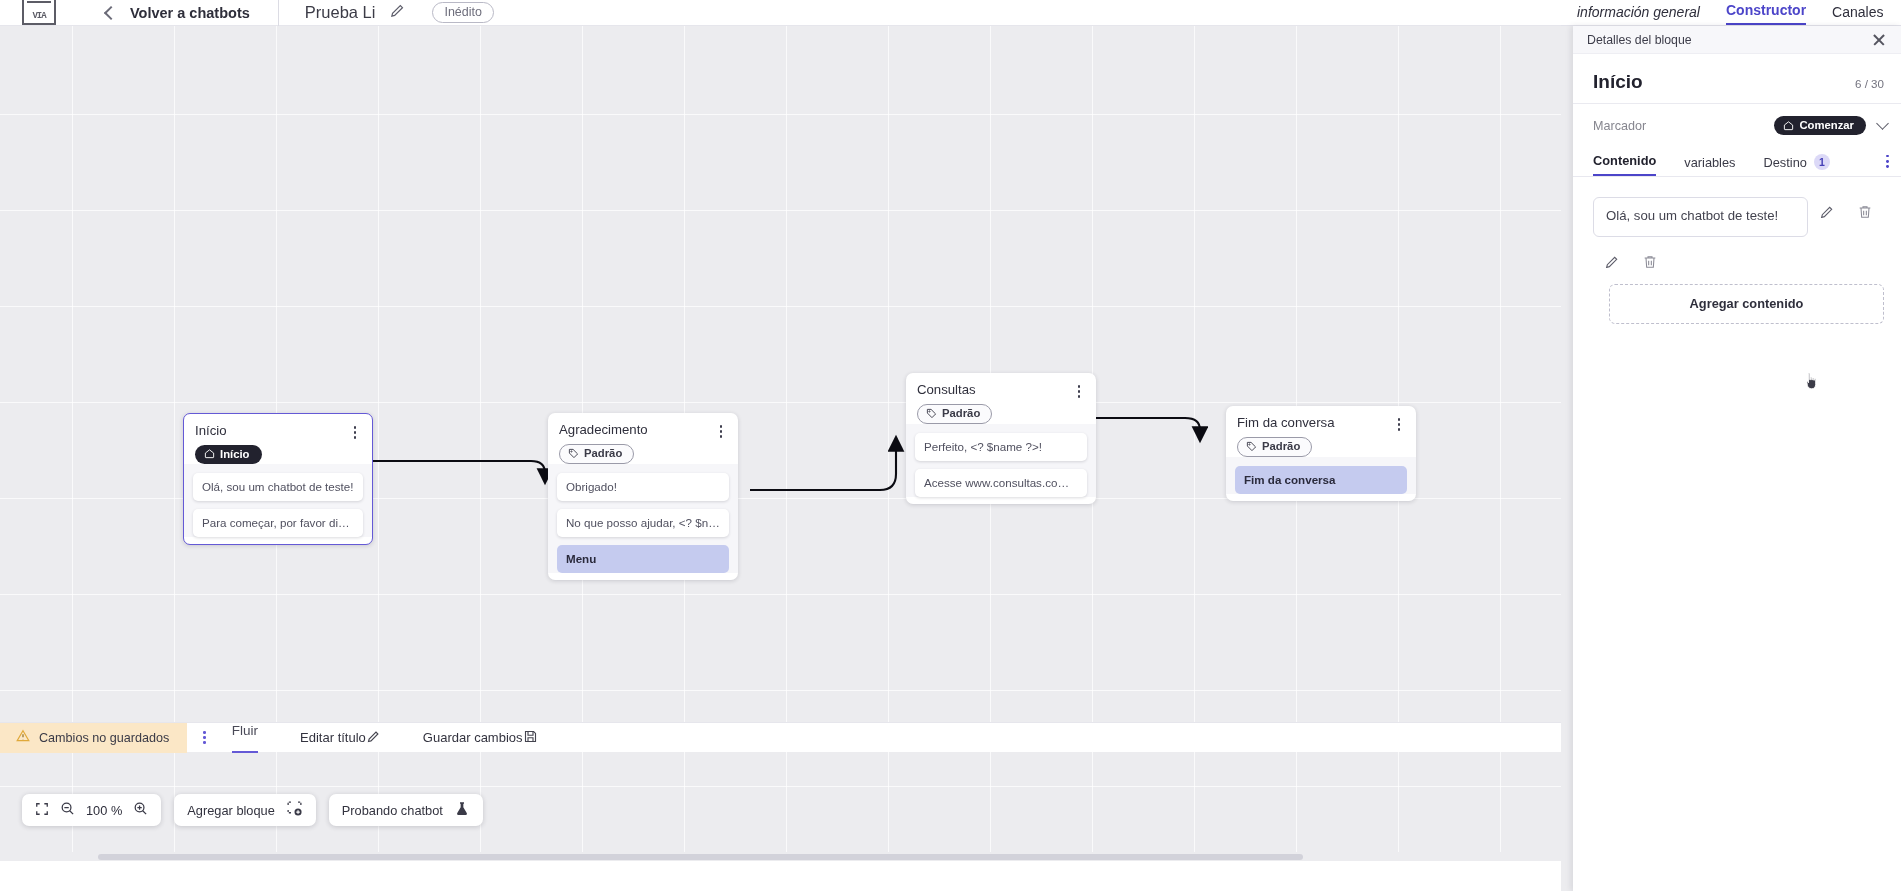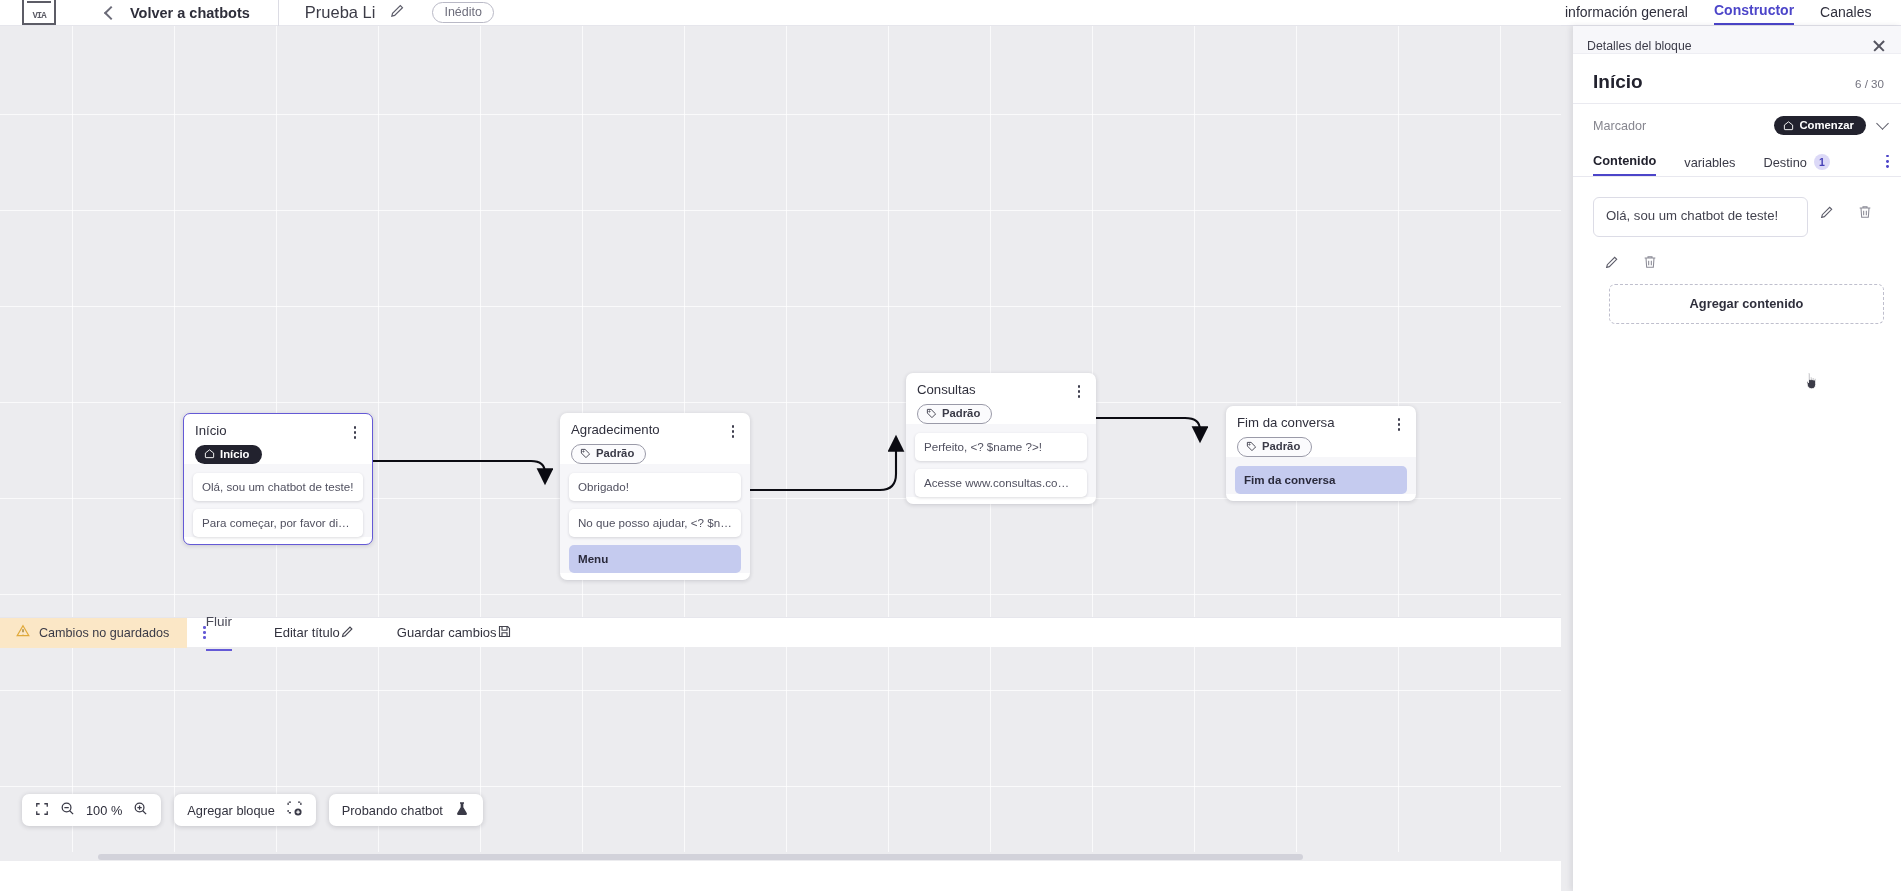--- a/index.html
+++ b/index.html
@@ -2,21 +2,21 @@
 <html><head>
 <meta charset="utf-8">
 <style>
   * { box-sizing: border-box; margin: 0; padding: 0; }
   html, body {
     width: 1901px; height: 891px;
     font-family: "Liberation Sans", sans-serif;
     background: #ffffff;
     overflow: hidden;
   }
-  #app { position: relative; width: 1901px; height: 647px; }
+  #app { position: relative; width: 1901px; height: 752px; }
 
   
   .topbar {
     position: absolute; left: 0; top: 0; width: 1561px; height: 26px;
     background: #ffffff; display: flex; align-items: center;
     border-bottom: 1px solid #e6e6ec;
   }
   .logo-box {
     width: 34px; height: 30px; margin-left: 22px; margin-top: -6px;
     border: 2px solid #5c5c66; display: flex; align-items: flex-end;
@@ -125,48 +125,48 @@
     position: absolute; left: 0; bottom: 0; width: 1561px; height: 30px;
     background: #ffffff; display: flex; align-items: center; border-top: 1px solid #e6e6ec;
   }
   .unsaved {
     height: 30px; background: #fbe7c6; display: flex; align-items: center;
     gap: 9px; padding: 0 18px 0 16px; font-size: 12.6px; color: #3a3a46; white-space: nowrap;
   }
   .sb-kebab { margin-left: 16px; display: flex; flex-direction: column; gap: 2.5px; cursor: pointer; }
   .sb-kebab i { width: 2.6px; height: 2.6px; border-radius: 50%; background: #6459d6; display: block; }
   .sb-tab {
-    font-size: 13.5px; color: #4a4a58; padding-bottom: 20px;
+    margin-left: 26px; font-size: 13.5px; color: #4a4a58; padding-bottom: 13px;
     border-bottom: 2.5px solid #6459d6; cursor: pointer; white-space: nowrap;
   }
   .sb-item {
     margin-left: 42px; font-size: 13px; color: #33333f; display: flex;
     align-items: center; cursor: pointer; white-space: nowrap;
   }
 
   
   .right-wrap { position: absolute; left: 1561px; top: 0; width: 340px; height: 891px; background: #fff; }
   .right-tabs {
     height: 26px; display: flex; align-items: flex-end; gap: 0;
     border-bottom: 1px solid #e2e2ea; background: #fff;
   }
   .rtab {
     font-size: 14px; color: #2f2f3c; padding: 0 0 5px 0; margin-right: 26px;
     cursor: pointer; white-space: nowrap;
   }
-  .rtab:first-child { margin-left: 4px; }
+  .rtab:first-child { margin-left: 16px; font-style: italic; }
   .rtab.active { color: #4c45c9; font-weight: 700; border-bottom: 2.5px solid #4c45c9; }
 
   .panel-strip { position: absolute; left: 0; top: 26px; width: 12px; height: 865px; background: #ececef; }
   .panel {
     position: absolute; left: 12px; top: 26px; width: 328px; height: 865px;
     background: #ffffff; box-shadow: -2px 0 6px rgba(30,30,50,.10);
   }
   .panel-head {
-    height: 28px; background: #f7f7fa; display: flex; align-items: flex-end;
+    height: 28px; background: #f7f7fa; display: flex; align-items: center;
     padding: 0 14px; border-bottom: 1px solid #eeeef3;
   }
   .panel-head-title { font-size: 12.3px; color: #3d3d4a; flex: 1; }
   .close-x { width: 16px; height: 16px; position: relative; cursor: pointer; }
   .close-x::before, .close-x::after {
     content: ""; position: absolute; left: 1px; top: 7.5px; width: 14px; height: 1.6px;
     background: #54545f;
   }
   .close-x::before { transform: rotate(45deg); }
   .close-x::after { transform: rotate(-45deg); }
@@ -270,21 +270,21 @@
             <path d="M3 11l9-7 9 7v9a1 1 0 0 1-1 1H4a1 1 0 0 1-1-1z"></path>
           </svg>
         <span>Início</span>
       </span>
       <div class="node-body node-band">
         <div class="msg">Olá, sou um chatbot de teste!</div>
         <div class="msg">Para começar, por favor digite o ...</div>
       </div>
     </div>
 
-    <div class="node" style="left:560px; top:387px;">
+    <div class="node" style="left:548px; top:387px;">
       <div class="node-head">
         <span class="node-title">Agradecimento</span>
         <span class="kebab">
             <i></i>
             <i></i>
             <i></i>
           </span>
       </div>
       <span class="tag-default">
         <svg width="11" height="11" viewBox="0 0 24 24" fill="none" stroke="#3b3b48" stroke-width="2">

